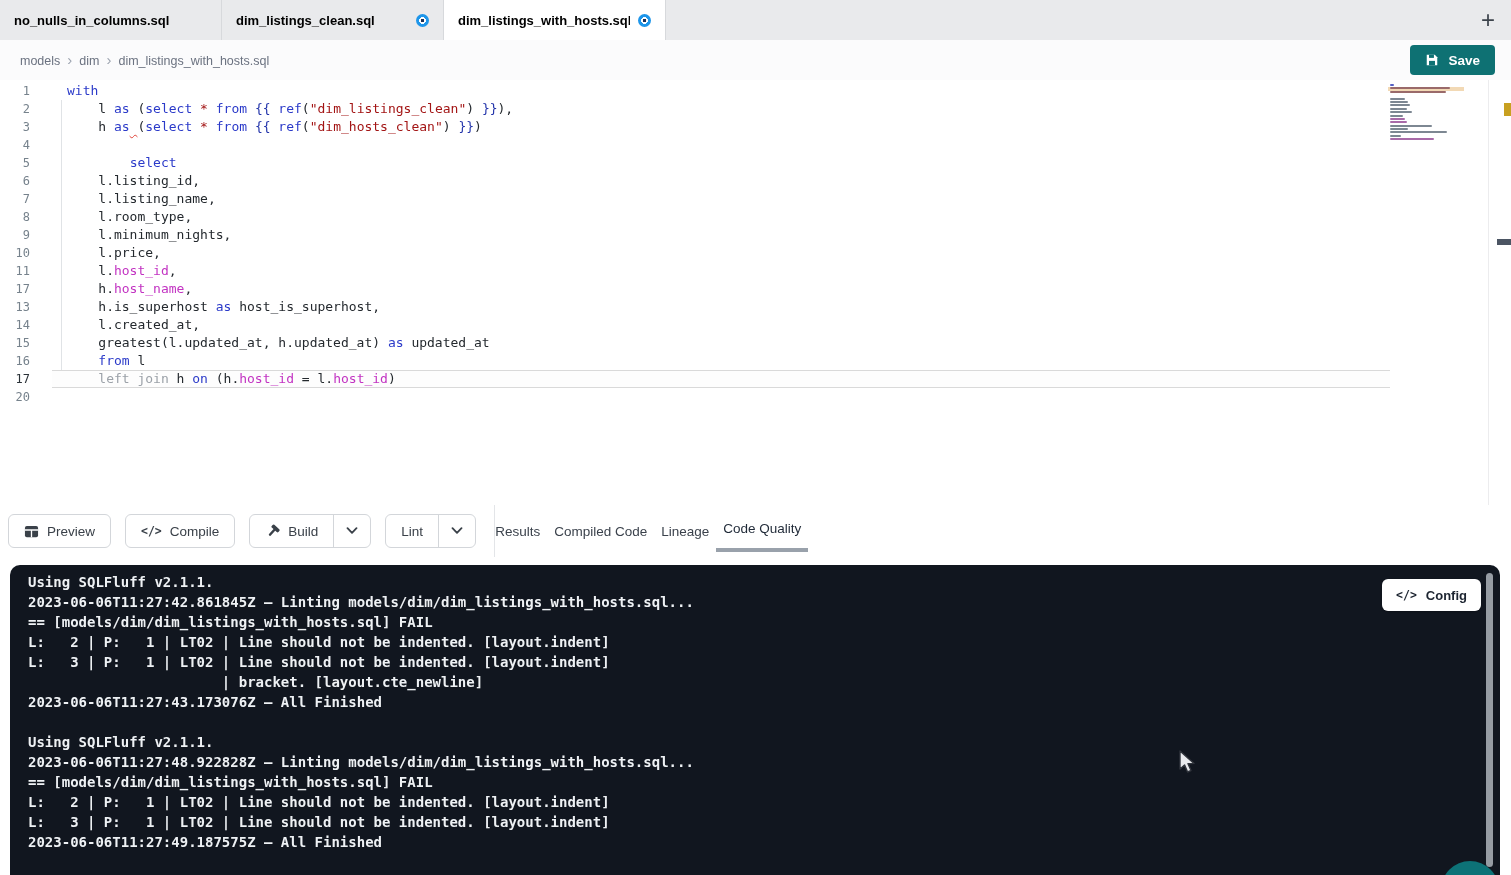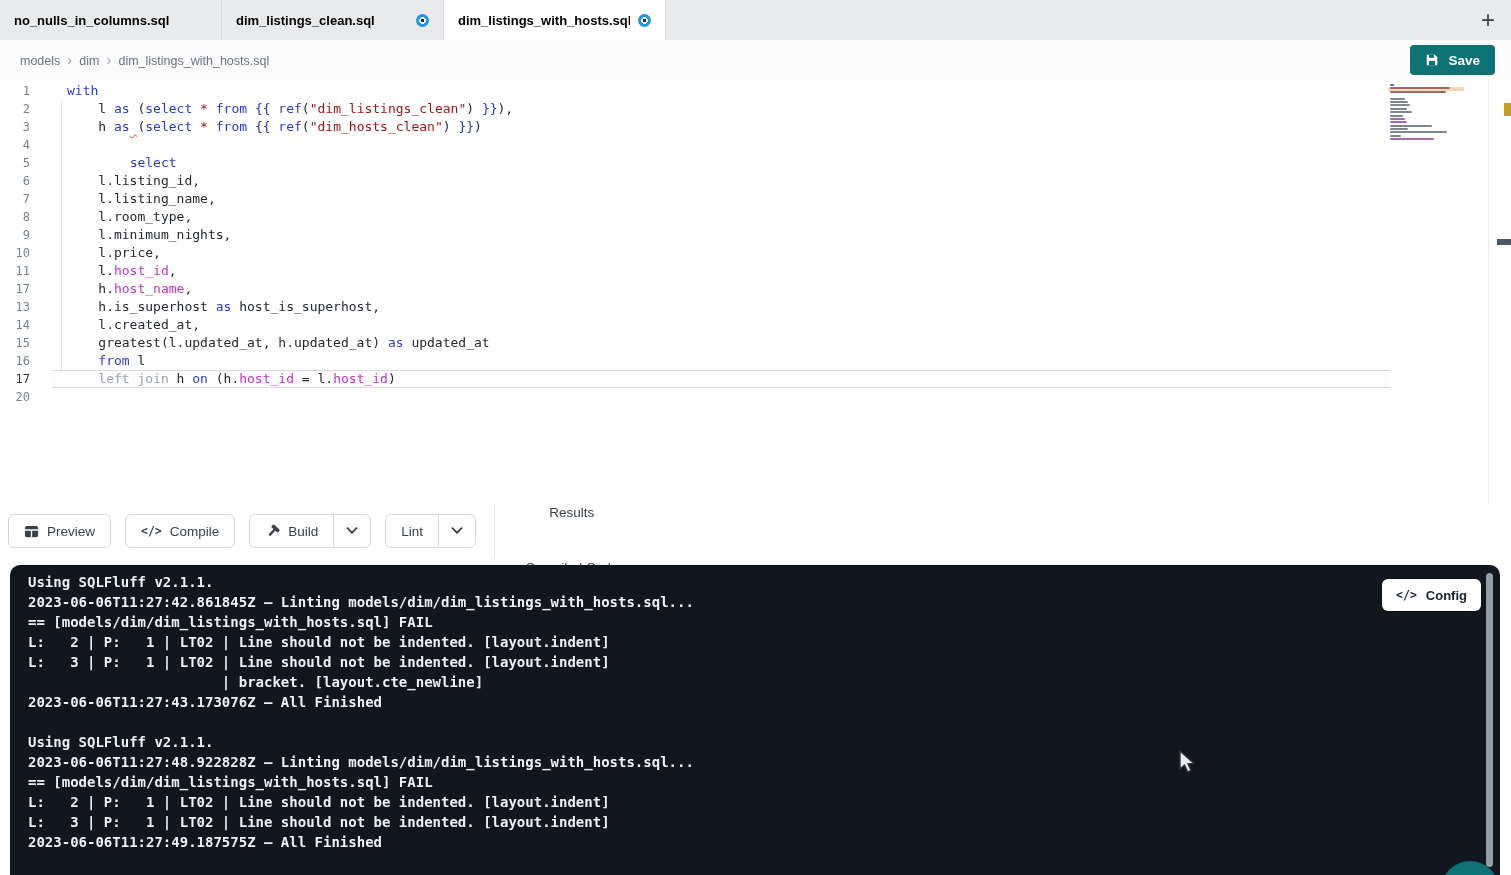--- a/index.html
+++ b/index.html
@@ -54,21 +54,21 @@
 
   
   .toolbar { height:52px; display:flex; align-items:center; padding-left:8px; background:#ffffff; position:relative; }
   .btn { height:34px; background:#ffffff; border:1px solid #d3d6da; border-radius:6px;
          display:flex; align-items:stretch; margin-right:14px; color:#3a4149; font-size:13.5px;
          font-weight:500; overflow:hidden; }
   .btn .seg { display:flex; align-items:center; gap:8px; padding:0 15px; }
   .btn .seg.arrow { border-left:1px solid #d3d6da; padding:0 12px; }
   .code-glyph { font-family:"DejaVu Sans Mono", monospace; font-size:11.5px; font-weight:bold; color:#3a4149; }
   .vdiv { width:1px; height:100%; background:#e3e5e8; margin-left:4px; }
-  .rtabs { display:flex; gap:40px; margin-left:30px; height:100%; align-items:center;flex-direction:column; }
+  .rtabs { display:flex; gap:14px; height:100%; align-items:center; }
   .rtab { height:100%; display:flex; align-items:center; position:relative; font-size:13.5px; color:#3b424c; }
   .rtab.active .rlabel { transform:translateY(-3px); color:#1f2937; }
   .rtab.active::after { content:""; position:absolute; left:-7px; right:-7px; bottom:5px; height:4px; background:#99a1ab; }
 
   
   .terminal { position:absolute; left:10px; top:565px; width:1490px; height:310px;
               background:#11161f; border-radius:10px 10px 0 0; padding:7px 0 0 18px;
               font-family:"DejaVu Sans Mono", monospace; font-size:14px; font-weight:bold;
               color:#eef1f4; overflow:hidden; }
   .tline { height:20px; line-height:20px; white-space:pre; }

